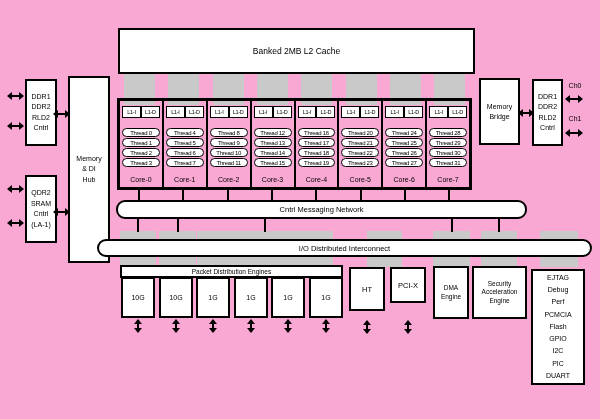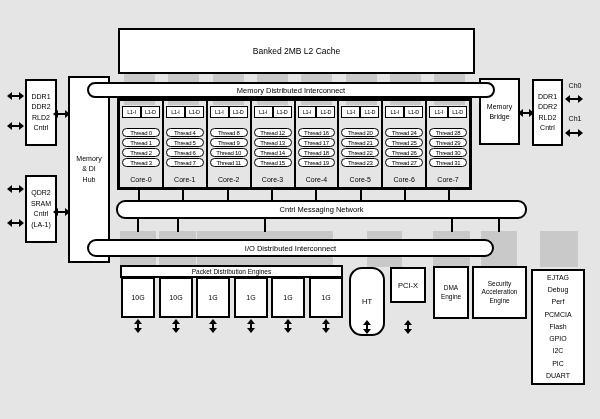--- a/index.html
+++ b/index.html
@@ -1,18 +1,18 @@
 <!DOCTYPE html>
 <html><head>
 <meta charset="utf-8">
 <style>
   * { box-sizing: border-box; }
   html,body { margin:0; padding:0; background:#fff; }
   #canvas {
-    position:relative; width:600px; height:419px; background:#e5e5e5;
+    position:relative; width:600px; height:419px; background:#f9a8d4;
     font-family:"Liberation Sans", sans-serif; color:#000; overflow:hidden;
   }
   .b { position:absolute; background:#fff; border:2px solid #000; }
   .c { display:flex; align-items:center; justify-content:center; text-align:center; }
   .ml { white-space:pre-line; }
   .bar { position:absolute; background:#fff; border:2px solid #000; border-radius:9px;
          display:flex; align-items:center; justify-content:center; z-index:6; font-size:7.5px; }
   .strip { position:absolute; background:#c9c9c9; z-index:1; }
   .tick { position:absolute; width:2px; background:#000; z-index:2; }
 
@@ -24,37 +24,37 @@
 
   .varrow { position:absolute; width:2px; background:#000; z-index:7; }
   .varrow::before,.varrow::after { content:""; position:absolute; left:-3px; width:0; height:0;
       border-left:4px solid transparent; border-right:4px solid transparent; }
   .varrow::before { top:-5px; border-bottom:5px solid #000; }
   .varrow::after  { bottom:-5px; border-top:5px solid #000; }
 
   #l2cache { left:118px; top:28px; width:357px; height:46px; font-size:8.5px; z-index:5; }
   #mdi  { left:87px;  top:82px;  width:408px; height:16px; }
   #fmn  { left:116px; top:200px; width:411px; height:19px; }
-  #iodi { left:87px;  top:239px; width:407px; height:18px; }
+  #iodi { left:97px;  top:239px; width:495px; height:18px; }
 
   #cores { position:absolute; left:117px; top:98px; width:355px; height:92px;
            border:2px solid #000; display:flex; z-index:5; }
   .core { flex:1 1 0; position:relative; border:1px solid #000; }
   .l1row { position:absolute; top:5px; left:2px; right:2px; height:12px; display:flex; }
   .l1cell { flex:1 1 0; border:1px solid #000; background:#fff; font-size:5.5px;
             display:flex; align-items:center; justify-content:center; letter-spacing:-0.3px; }
   .threads { position:absolute; top:27px; left:2px; right:2px; }
   .thread { height:9px; margin-bottom:1px; border:1px solid #000; border-radius:5px; background:#fff;
             font-size:6px; display:flex; align-items:center; justify-content:center; letter-spacing:-0.3px; }
   .corelabel { position:absolute; bottom:4px; left:0; right:0; text-align:center; font-size:7px; }
 
   #pdehdr { left:120px; top:265px; width:223px; height:13px; font-size:6.5px; z-index:5; }
   .port { position:absolute; top:277px; width:34px; height:41px; background:#fff;
           border:2px solid #000; font-size:7px; z-index:5; }
-  #ht   { left:349px; top:267px; width:36px; height:69px; font-size:7.5px; z-index:5;border-radius:13px; }
+  #ht   { left:349px; top:267px; width:36px; height:44px; font-size:7.5px; z-index:5; }
   #pcix { left:390px; top:267px; width:36px; height:36px; font-size:7.5px; z-index:5; }
   #dma  { left:433px; top:266px; width:36px; height:53px; font-size:6.5px; line-height:8.5px; z-index:5; }
   #sec  { left:472px; top:266px; width:55px; height:53px; font-size:6.5px; line-height:8.5px; z-index:5; }
   #misc { left:531px; top:269px; width:54px; height:116px; font-size:7px; line-height:12.3px; z-index:5; }
 
   #ddrL   { left:25px; top:79px;  width:32px; height:67px; font-size:7px; line-height:10.5px; z-index:5; }
   #qdr    { left:25px; top:175px; width:32px; height:68px; font-size:7px; line-height:10.5px; z-index:5; }
   #hub    { left:68px; top:76px;  width:42px; height:187px; font-size:7px; line-height:10.5px; z-index:4; }
   #bridge { left:479px; top:78px; width:41px; height:67px; font-size:7px; line-height:10px; z-index:4; }
   #ddrR   { left:532px; top:79px; width:31px; height:67px; font-size:7px; line-height:10.5px; z-index:5; }
@@ -92,21 +92,20 @@
   <div class="tick" style="left:448px;top:190px;height:10px"></div>
 
   <div class="tick" style="left:137px;top:219px;height:13px"></div>
   <div class="tick" style="left:177px;top:219px;height:13px"></div>
   <div class="tick" style="left:264px;top:219px;height:13px"></div>
   <div class="tick" style="left:451px;top:219px;height:13px"></div>
   <div class="tick" style="left:498px;top:219px;height:13px"></div>
 
   <div id="l2cache" class="b c">Banked 2MB L2 Cache</div>
 
-  <div id="mdi" class="bar">Memory Distributed Interconnect</div>
   <div id="fmn" class="bar">Cntrl Messaging Network</div>
   <div id="iodi" class="bar">I/O Distributed Interconnect</div>
 
   <div id="cores">
     <div class="core">
       <div class="l1row">
         <div class="l1cell">L1-I</div>
         <div class="l1cell">L1-D</div>
       </div>
       <div class="threads">

